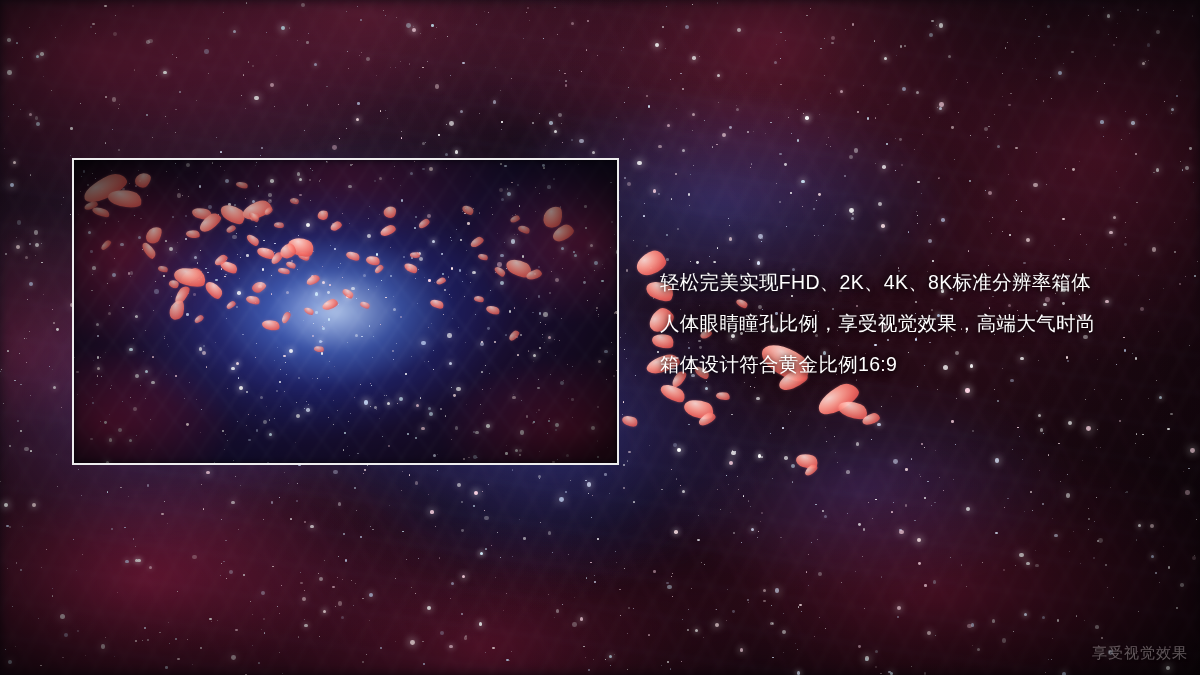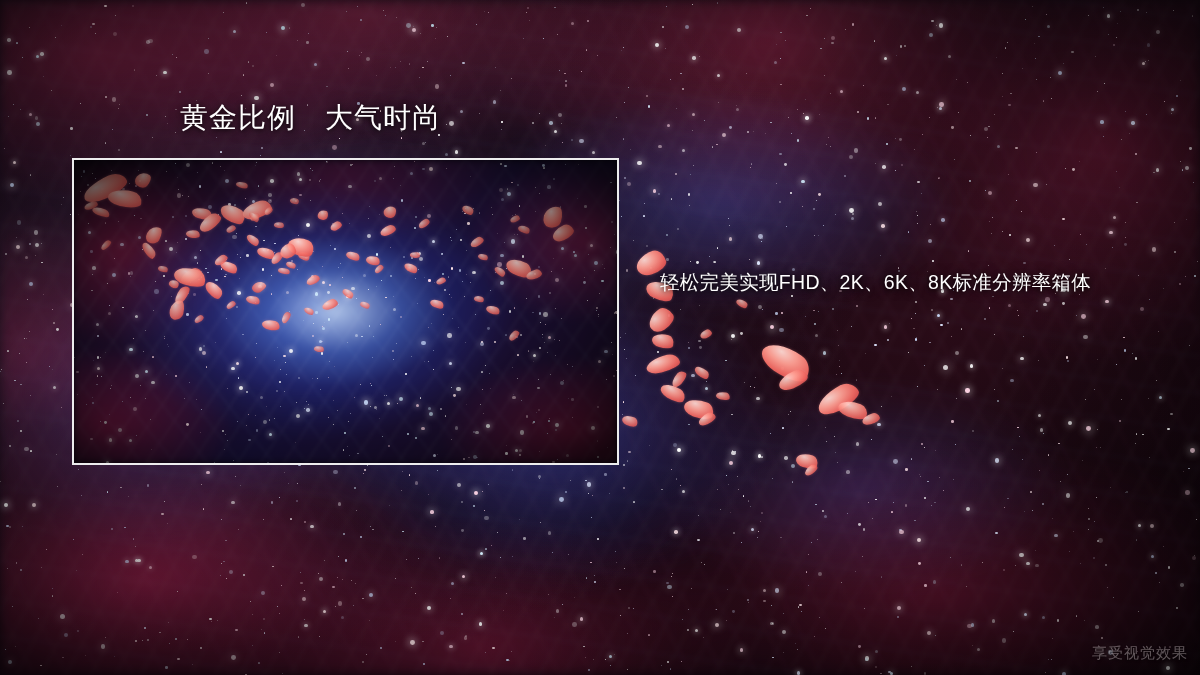--- a/index.html
+++ b/index.html
@@ -1645,21 +1645,20 @@
       <i style="left:896.9px;top:605.7px;width:4.24px;height:4.24px;background:#ffd7e6;opacity:0.86;box-shadow:0 0 6.8px 1.9px rgba(255,255,255,0.36);"></i>
       <i style="left:1021.6px;top:68.2px;width:0.86px;height:0.86px;background:#ffffff;opacity:0.36;"></i>
       <i style="left:1115.7px;top:170.5px;width:0.96px;height:0.96px;background:#cfe0ff;opacity:0.52;"></i>
       <i style="left:409.7px;top:640.1px;width:4.96px;height:4.96px;background:#ffe6ea;opacity:0.96;box-shadow:0 0 7.9px 2.2px rgba(255,255,255,0.40);"></i>
       <i style="left:1042.1px;top:615.8px;width:3.1px;height:3.1px;background:#cfe0ff;opacity:0.46;box-shadow:0 0 5.0px 1.4px rgba(255,255,255,0.19);"></i>
       <i style="left:832.2px;top:307.5px;width:2.28px;height:2.28px;background:#d6f0ff;opacity:0.48;"></i>
       <i style="left:463.7px;top:636.4px;width:3.48px;height:3.48px;background:#ffe6ea;opacity:0.41;box-shadow:0 0 5.6px 1.6px rgba(255,255,255,0.17);"></i>
     </div>
   <div class="bg-layer" id="bg-vignette"></div>
 
-  <div id="slide-title">黄金比例　大气时尚</div>
 
   <div id="picture-frame">
     <div class="frame-inner" id="frame-neb"></div>
     <div class="frame-inner" id="frame-wisp"></div>
     <div class="stars" id="frame-stars">
         <i style="left:287.4px;top:175.9px;width:1.22px;height:1.22px;background:#dfe8ff;opacity:0.79;"></i>
         <i style="left:441.2px;top:54.0px;width:0.8px;height:0.8px;background:#ffffff;opacity:0.57;"></i>
         <i style="left:390.1px;top:52.6px;width:1.54px;height:1.54px;background:#ffe6ea;opacity:0.98;"></i>
         <i style="left:408.8px;top:253.2px;width:0.8px;height:0.8px;background:#ffe6ea;opacity:0.55;"></i>
         <i style="left:371.7px;top:7.7px;width:0.8px;height:0.8px;background:#ffe6ea;opacity:0.69;"></i>
@@ -2368,17 +2367,19 @@
       <span class="petal" style="left:804px;top:466px;width:14px;height:8px;transform:rotate(-34deg);opacity:0.84;"></span>
       <span class="petal" style="left:816px;top:388px;width:44px;height:22px;transform:rotate(-28deg);opacity:0.95;"></span>
       <span class="petal" style="left:838px;top:402px;width:30px;height:16px;transform:rotate(20deg);opacity:0.9;"></span>
       <span class="petal" style="left:862px;top:414px;width:18px;height:10px;transform:rotate(-16deg);opacity:0.85;"></span>
       <span class="petal" style="left:622px;top:416px;width:16px;height:10px;transform:rotate(24deg);opacity:0.84;"></span>
       <span class="petal" style="left:700px;top:330px;width:12px;height:8px;transform:rotate(-20deg);opacity:0.8;"></span>
       <span class="petal" style="left:736px;top:300px;width:12px;height:7px;transform:rotate(34deg);opacity:0.78;"></span>
     </div>
 
   <div id="body-text">
-    <span class="line">轻松完美实现FHD、2K、6K、8K标准分辨率箱体</span>
+    <span class="line">轻松完美实现FHD、2K、4K、8K标准分辨率箱体</span>
+    <span class="line">人体眼睛瞳孔比例，享受视觉效果，高端大气时尚</span>
+    <span class="line">箱体设计符合黄金比例16:9</span>
   </div>
 
   <div id="watermark">享受视觉效果</div>
 </div>
 
 </body></html>

